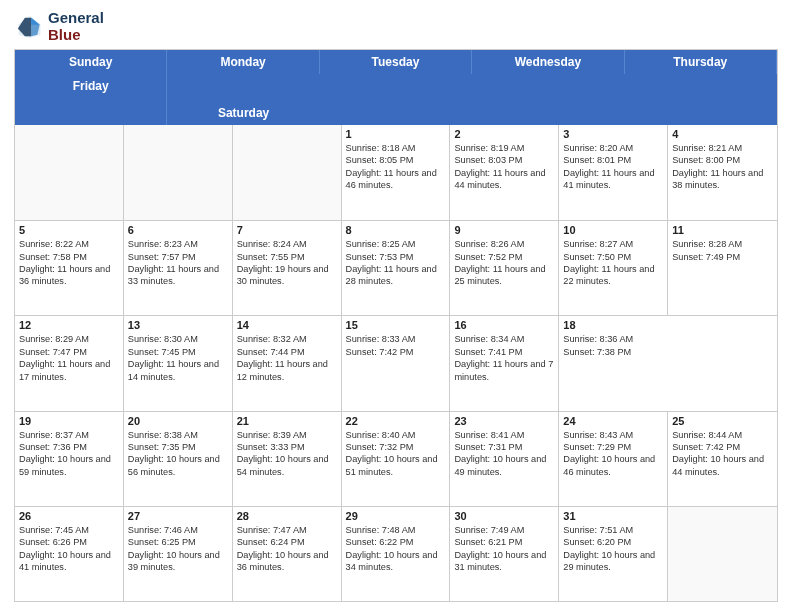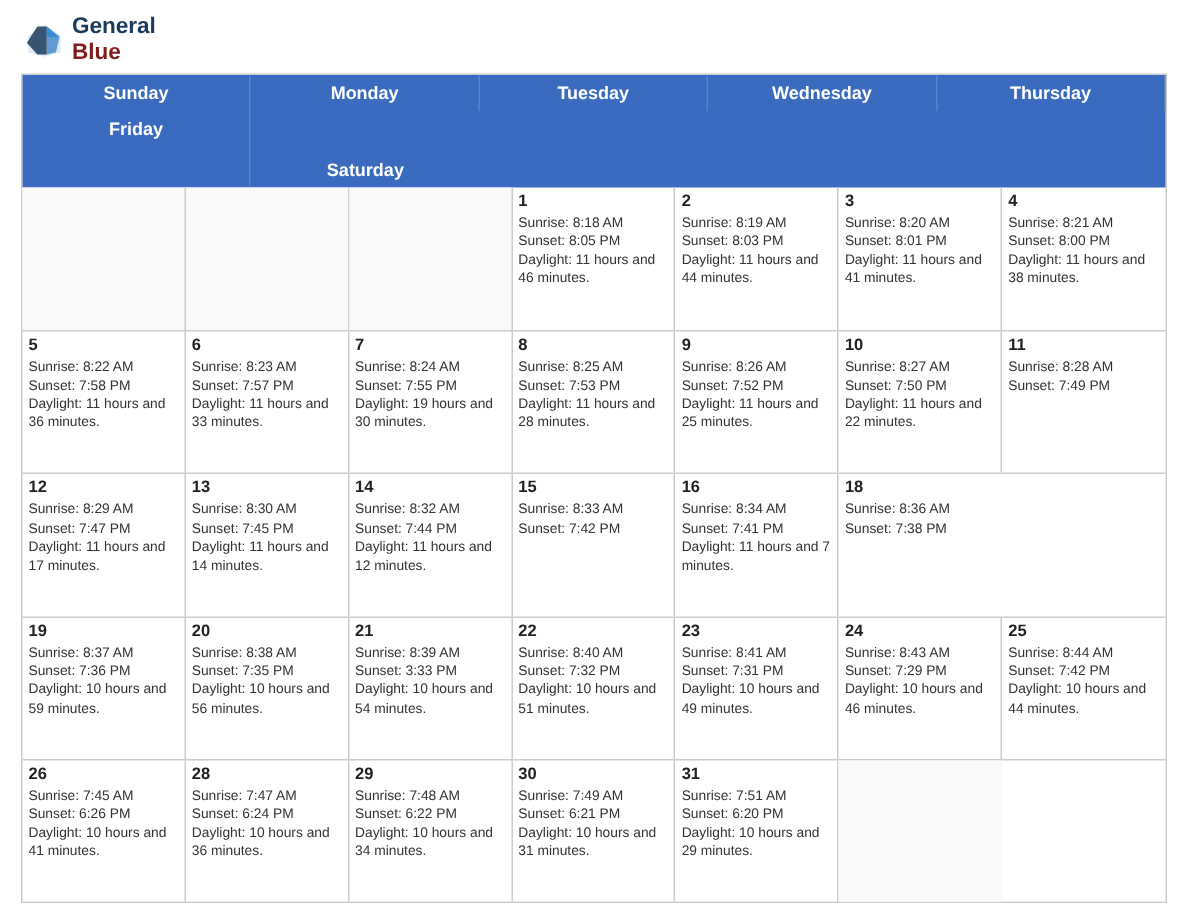--- a/index.html
+++ b/index.html
@@ -295,20 +295,26 @@
           </div>
         </div>
         <div class="cal-row">
           <div class="cal-cell">
             <div class="day-num">26</div>
         <div class="cell-line">Sunrise: 7:45 AM</div>
         <div class="cell-line">Sunset: 6:26 PM</div>
         <div class="cell-line">Daylight: 10 hours and 41 minutes.</div>
           </div>
           <div class="cal-cell">
+            <div class="day-num">27</div>
+        <div class="cell-line">Sunrise: 7:46 AM</div>
+        <div class="cell-line">Sunset: 6:25 PM</div>
+        <div class="cell-line">Daylight: 10 hours and 39 minutes.</div>
+          </div>
+          <div class="cal-cell">
             <div class="day-num">28</div>
         <div class="cell-line">Sunrise: 7:47 AM</div>
         <div class="cell-line">Sunset: 6:24 PM</div>
         <div class="cell-line">Daylight: 10 hours and 36 minutes.</div>
           </div>
           <div class="cal-cell">
             <div class="day-num">29</div>
         <div class="cell-line">Sunrise: 7:48 AM</div>
         <div class="cell-line">Sunset: 6:22 PM</div>
         <div class="cell-line">Daylight: 10 hours and 34 minutes.</div>

